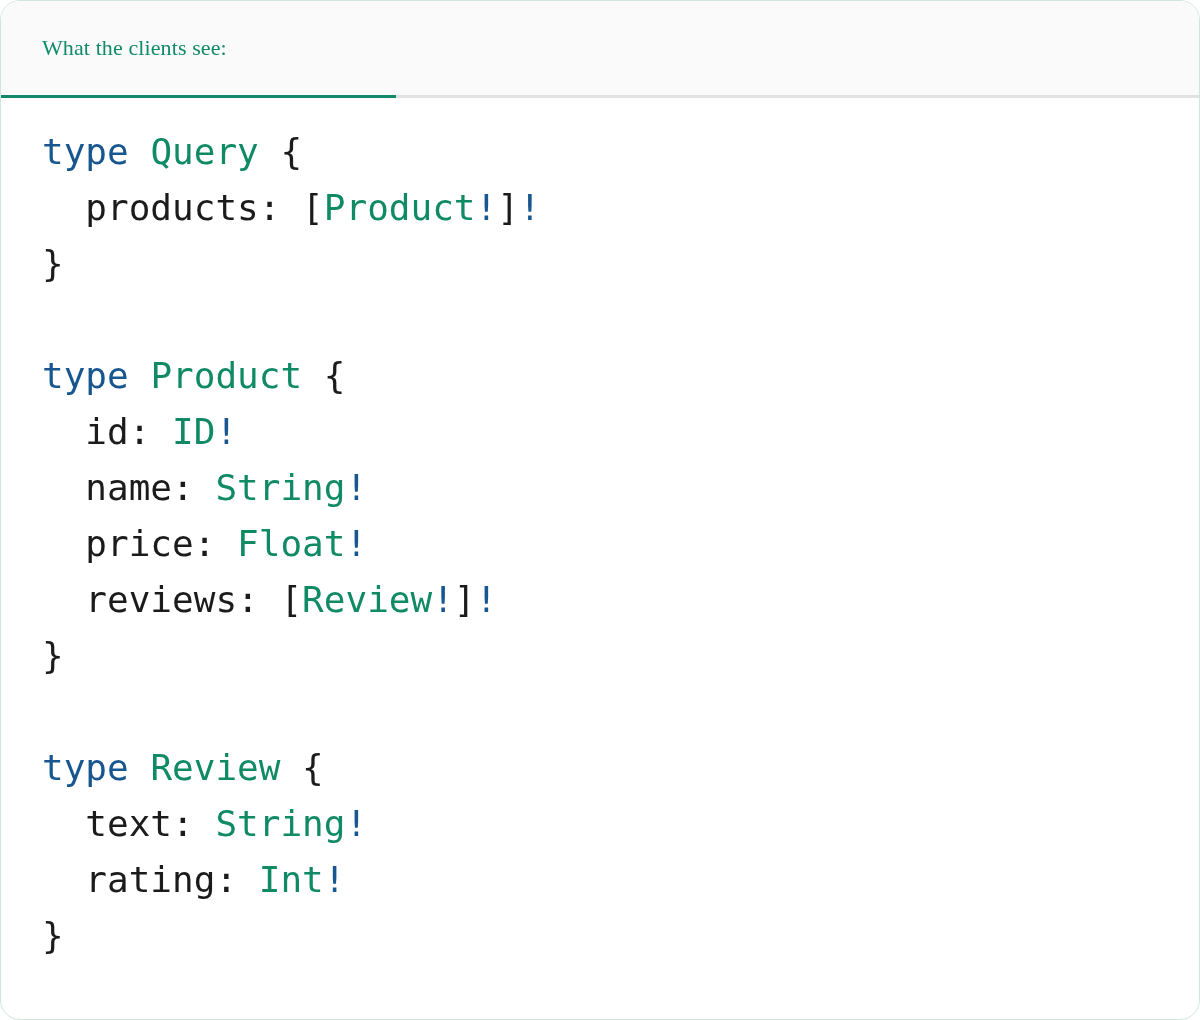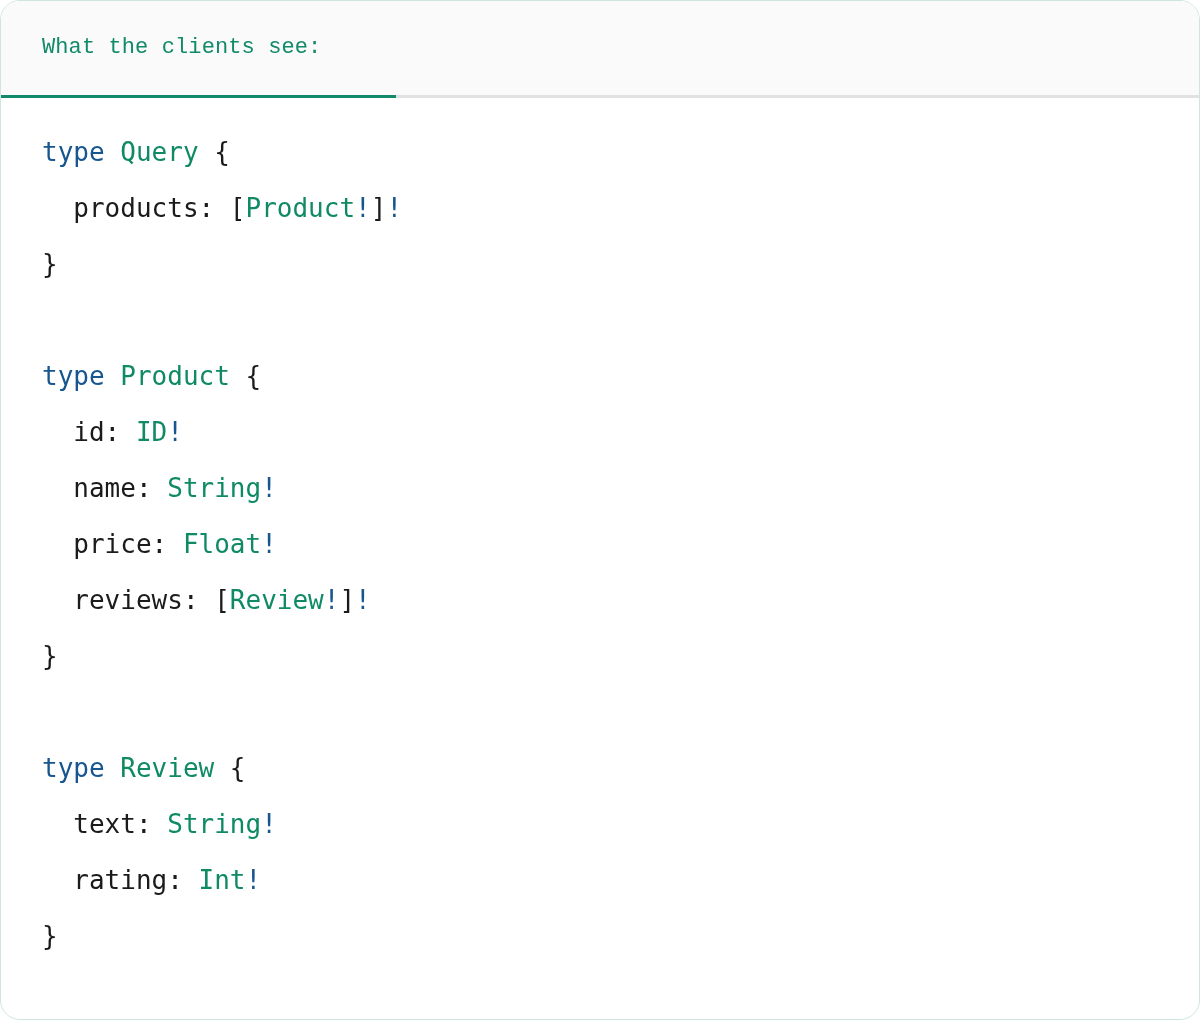--- a/index.html
+++ b/index.html
@@ -41,42 +41,42 @@
     box-sizing: border-box;
     width: 395px;
     padding: 0 0 0 41px;
     background: #fafafa;
     border-bottom: 3px solid #13896b;
     margin-bottom: -3px;
     cursor: pointer;
   }
   .tab-label {
     color: #108a68;
-    font-family: Liberation Mono, monospace;
+    font-family: Liberation Serif, serif;
     font-size: 22px;
     font-weight: 400;
     letter-spacing: 0.1px;
     line-height: 1;
     white-space: nowrap;
   }
   .tabstrip-filler {
     flex: 1 1 auto;
     background: #fafafa;
   }
 
   
   .code-area {
     padding: 26px 0 0 0;
     background: #ffffff;
   }
   .code-block {
     margin: 0;
     padding: 0 0 0 41px;
     font-family: "DejaVu Sans Mono", monospace;
-    font-size: 26px;
+    font-size: 36px;
     line-height: 56px;
     white-space: pre;
     color: #1b1b1b;
     -webkit-font-smoothing: antialiased;
   }
   .code-line {
     display: block;
     min-height: 56px;
     white-space: pre;
   }

